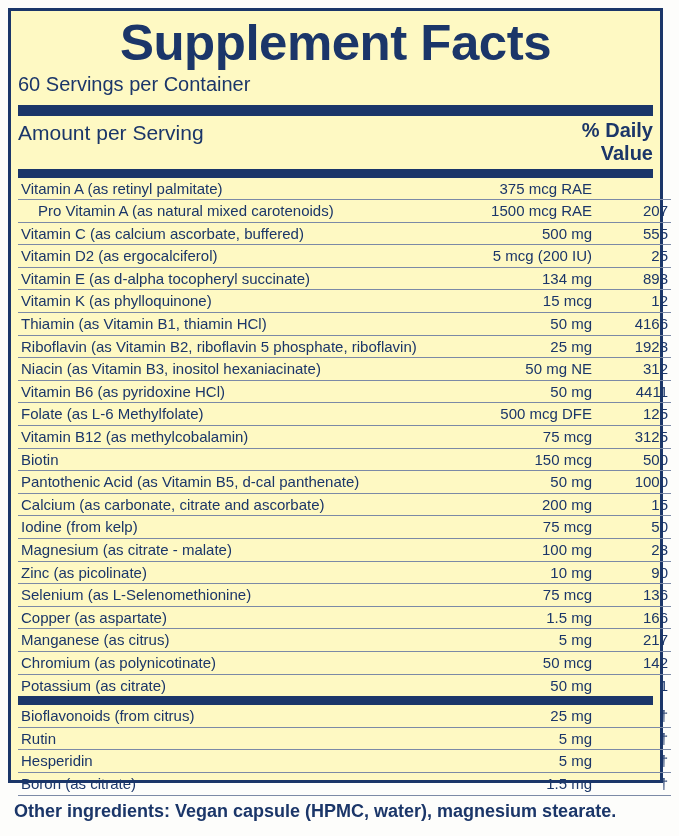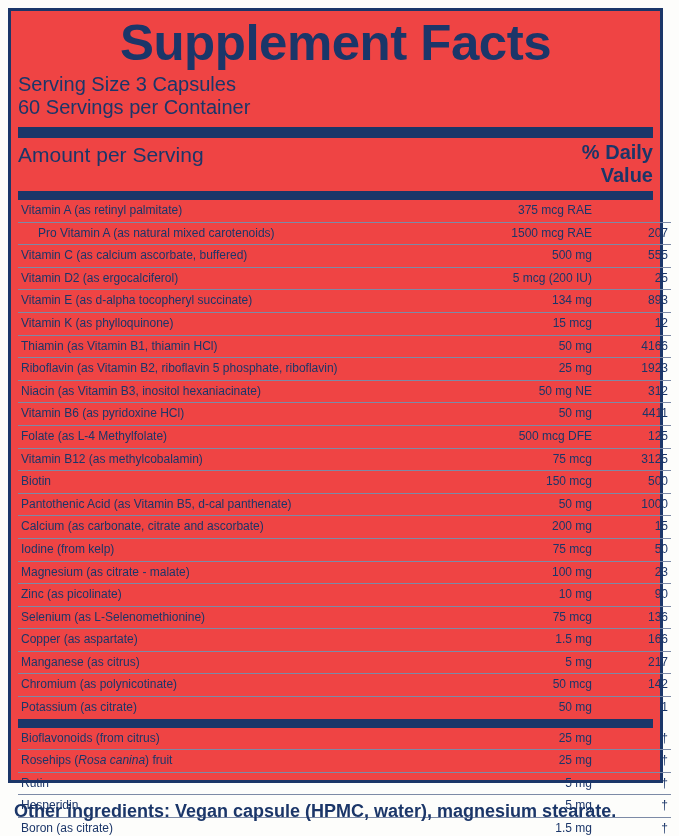--- a/index.html
+++ b/index.html
@@ -23,21 +23,21 @@
   }
 
   
   .panel {
     position: absolute;
     left: 8px;
     top: 8px;
     width: 655px;
     height: 775px;
     border: 3px solid #1b3669;
-    background: #ef4444;
+    background: #fef9c3;
     box-sizing: border-box;
     padding: 0 7px;
   }
 
   
   .title {
     font-size: 50px;
     line-height: 56px;
     font-weight: bold;
     letter-spacing: -0.5px;
@@ -90,21 +90,21 @@
     line-height: 23px;
     text-align: right;
     color: #1b3669;
   }
 
   
   .nut-table {
     width: 100%;
     border-collapse: collapse;
     table-layout: fixed;
-    font-size: 12px;
+    font-size: 15px;
     color: #1b3669;
   }
   .nut-table td {
     padding: 0;
     height: 21.6px;
     line-height: 21.6px;
     vertical-align: bottom;
     white-space: nowrap;
     overflow: hidden;
     border-bottom: 1px solid #7c8aa6;
@@ -131,21 +131,20 @@
 </head>
 <body>
 
 <div id="page">
 
   <div class="panel">
 
     <div class="title">Supplement Facts</div>
 
     <div class="serving-block">
-      <div class="serving-line">Serving Size  3 Capsules</div>
       <div class="serving-line">60 Servings per Container</div>
     </div>
 
     <div class="bar-thick"></div>
 
     <div class="amount-header">
       <div class="amount-label">Amount per Serving</div>
       <div class="dv-label">
         <div>% Daily</div>
         <div>Value</div>
@@ -200,21 +199,21 @@
             <td class="col-name">Niacin (as Vitamin B3, inositol hexaniacinate)</td>
             <td class="col-amt">50  mg NE</td>
             <td class="col-dv">312</td>
           </tr>
           <tr>
             <td class="col-name">Vitamin B6 (as pyridoxine HCl)</td>
             <td class="col-amt">50  mg</td>
             <td class="col-dv">4411</td>
           </tr>
           <tr>
-            <td class="col-name">Folate (as L-4 Methylfolate)</td>
+            <td class="col-name">Folate (as L-6 Methylfolate)</td>
             <td class="col-amt">500 mcg DFE</td>
             <td class="col-dv">125</td>
           </tr>
           <tr>
             <td class="col-name">Vitamin B12 (as methylcobalamin)</td>
             <td class="col-amt">75  mcg</td>
             <td class="col-dv">3125</td>
           </tr>
           <tr>
             <td class="col-name">Biotin</td>
@@ -277,25 +276,20 @@
     <div class="bar-thin"></div>
 
     <table class="nut-table">
       <tbody id="other-rows">
           <tr>
             <td class="col-name">Bioflavonoids (from citrus)</td>
             <td class="col-amt">25  mg</td>
             <td class="col-dv">†</td>
           </tr>
           <tr>
-            <td class="col-name">Rosehips (<span class="ital">Rosa canina</span>) fruit</td>
-            <td class="col-amt">25  mg</td>
-            <td class="col-dv">†</td>
-          </tr>
-          <tr>
             <td class="col-name">Rutin</td>
             <td class="col-amt">5  mg</td>
             <td class="col-dv">†</td>
           </tr>
           <tr>
             <td class="col-name">Hesperidin</td>
             <td class="col-amt">5  mg</td>
             <td class="col-dv">†</td>
           </tr>
           <tr>

